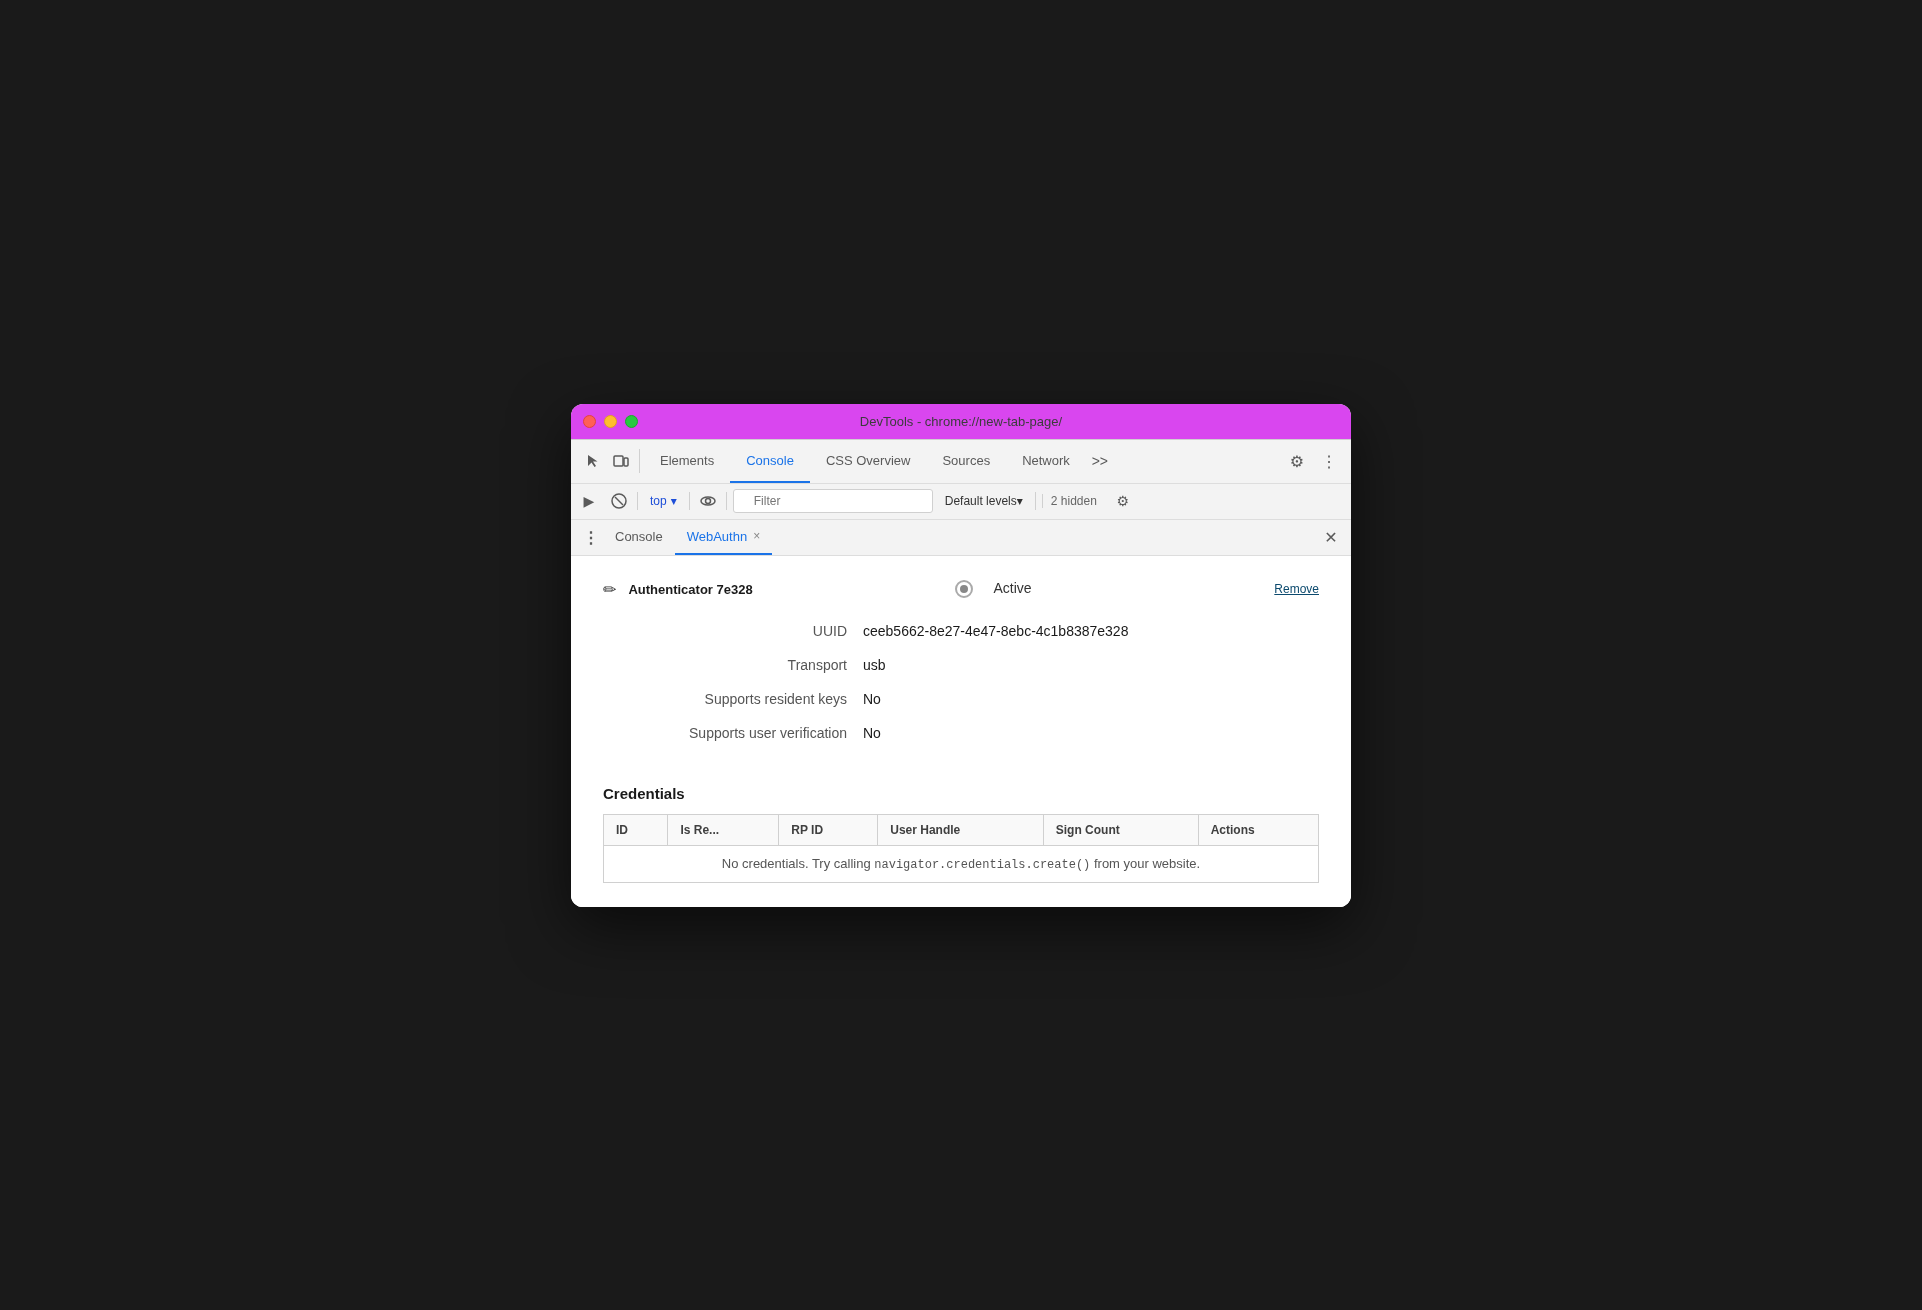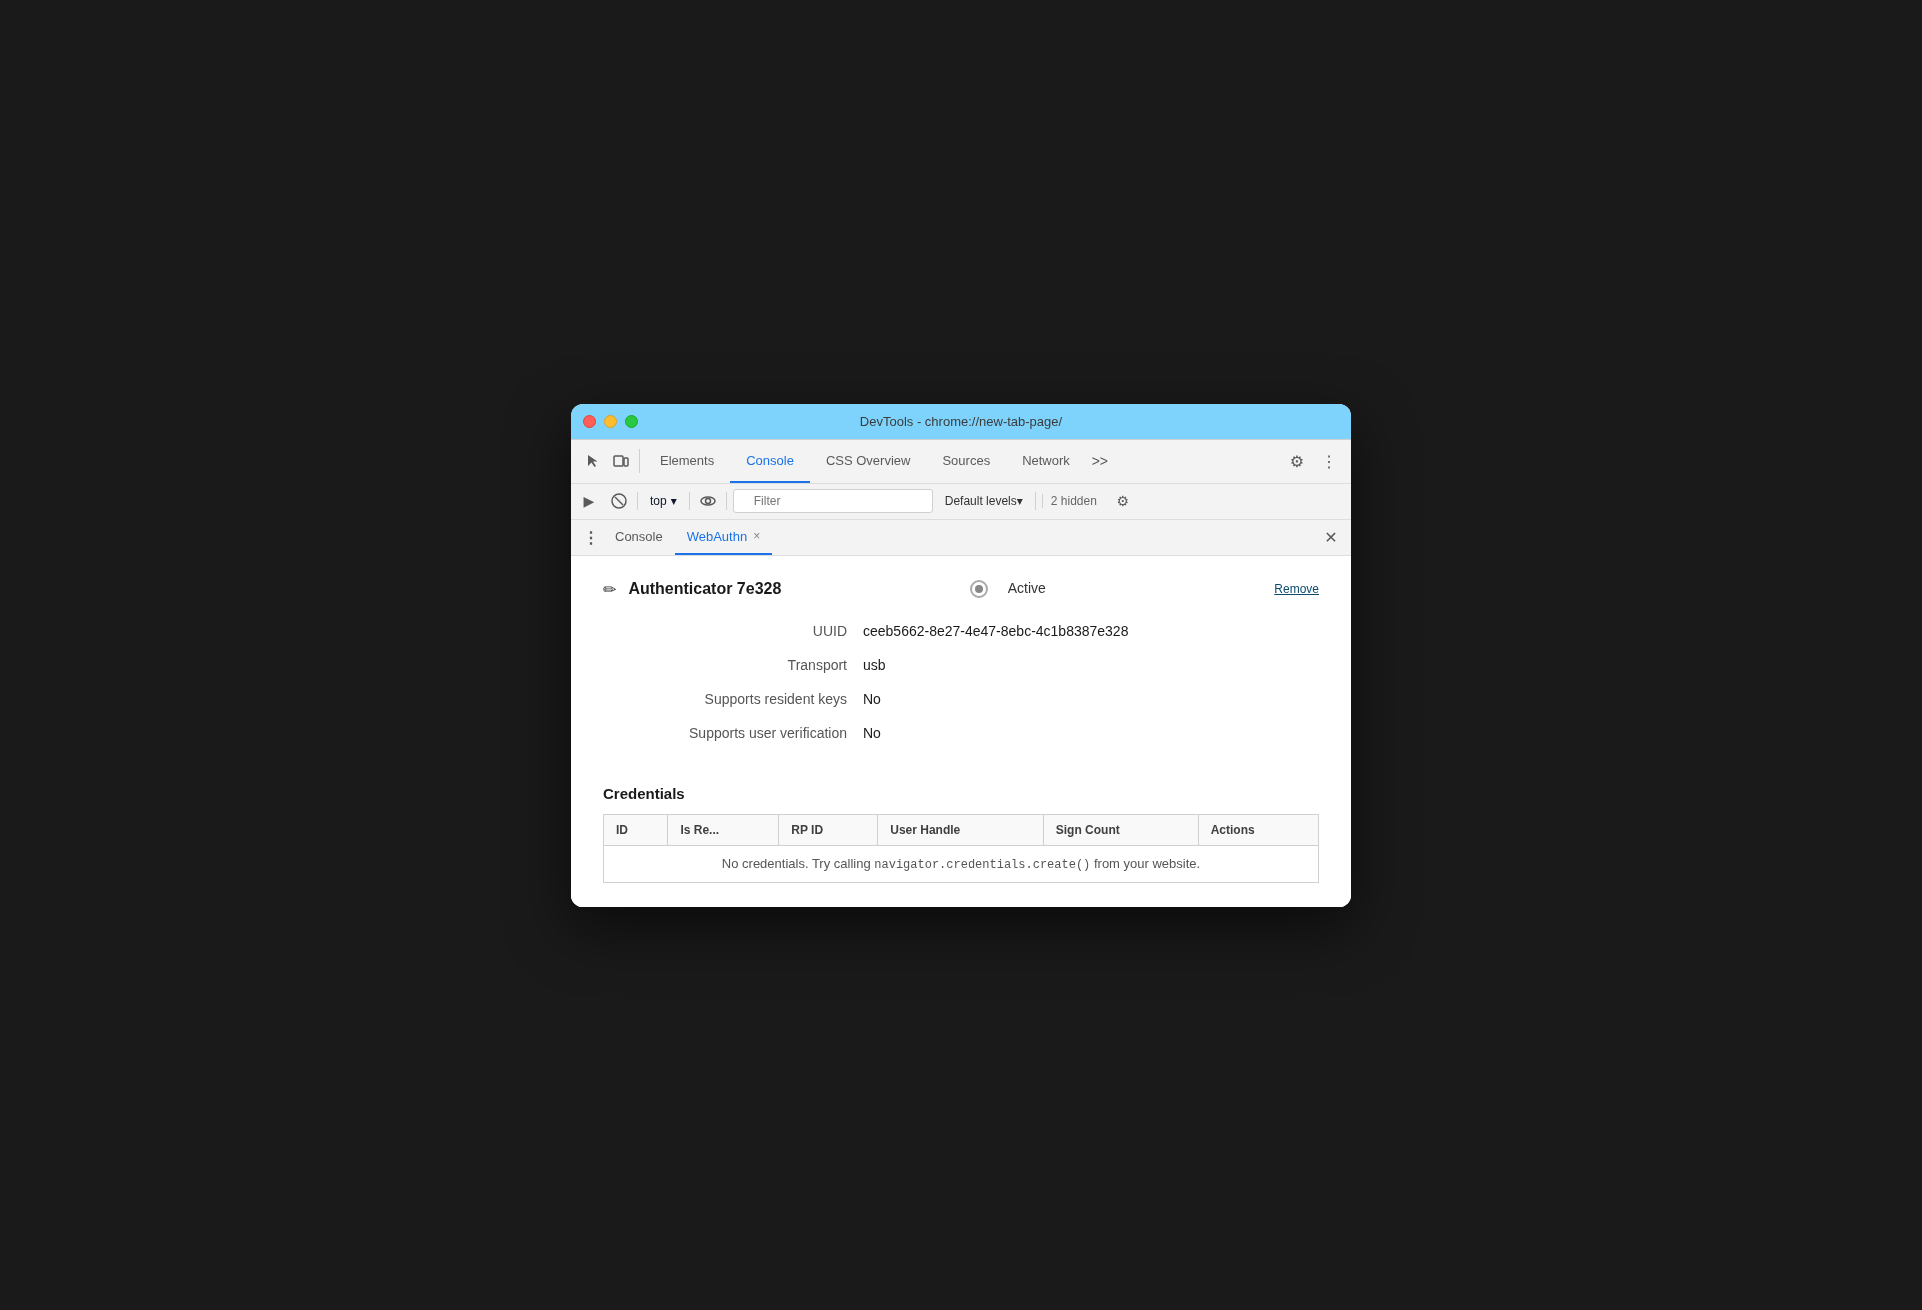--- a/index.html
+++ b/index.html
@@ -12,21 +12,21 @@
       font-family: -apple-system, BlinkMacSystemFont, 'Segoe UI', sans-serif;
     }
     .window {
       width: 780px;
       background: #f5f5f5;
       border-radius: 12px;
       box-shadow: 0 20px 60px rgba(0,0,0,0.6);
       overflow: hidden;
     }
     .title-bar {
-      background: #7dd3fc;
+      background: #d946ef;
       height: 36px;
       display: flex;
       align-items: center;
       padding: 0 12px;
       border-bottom: 1px solid #d0d0d0;
       position: relative;
     }
     .traffic-lights {
       display: flex;
       gap: 8px;
@@ -144,21 +144,21 @@
     .console-toolbar-separator {
       width: 1px;
       height: 18px;
       background: #d0d0d0;
     }
     .context-select {
       display: flex;
       align-items: center;
       gap: 4px;
       font-size: 12px;
-      color: #0f172a;
+      color: #1d4ed8;
       cursor: pointer;
       padding: 2px 6px;
       border-radius: 3px;
     }
     .filter-input {
       flex: 1;
       max-width: 200px;
       height: 24px;
       border: 1px solid #d0d0d0;
       border-radius: 3px;
@@ -250,21 +250,21 @@
       align-items: center;
       margin-bottom: 24px;
     }
     .edit-icon {
       font-size: 16px;
       color: #333;
       margin-right: 12px;
       cursor: pointer;
     }
     .authenticator-name {
-      font-size: 16px;
+      font-size: 13px;
       font-weight: 700;
       color: #1a1a1a;
     }
     .active-status {
       display: flex;
       align-items: flex-start;
       gap: 20px;
       margin-left: auto;
       margin-right: 40px;
     }

